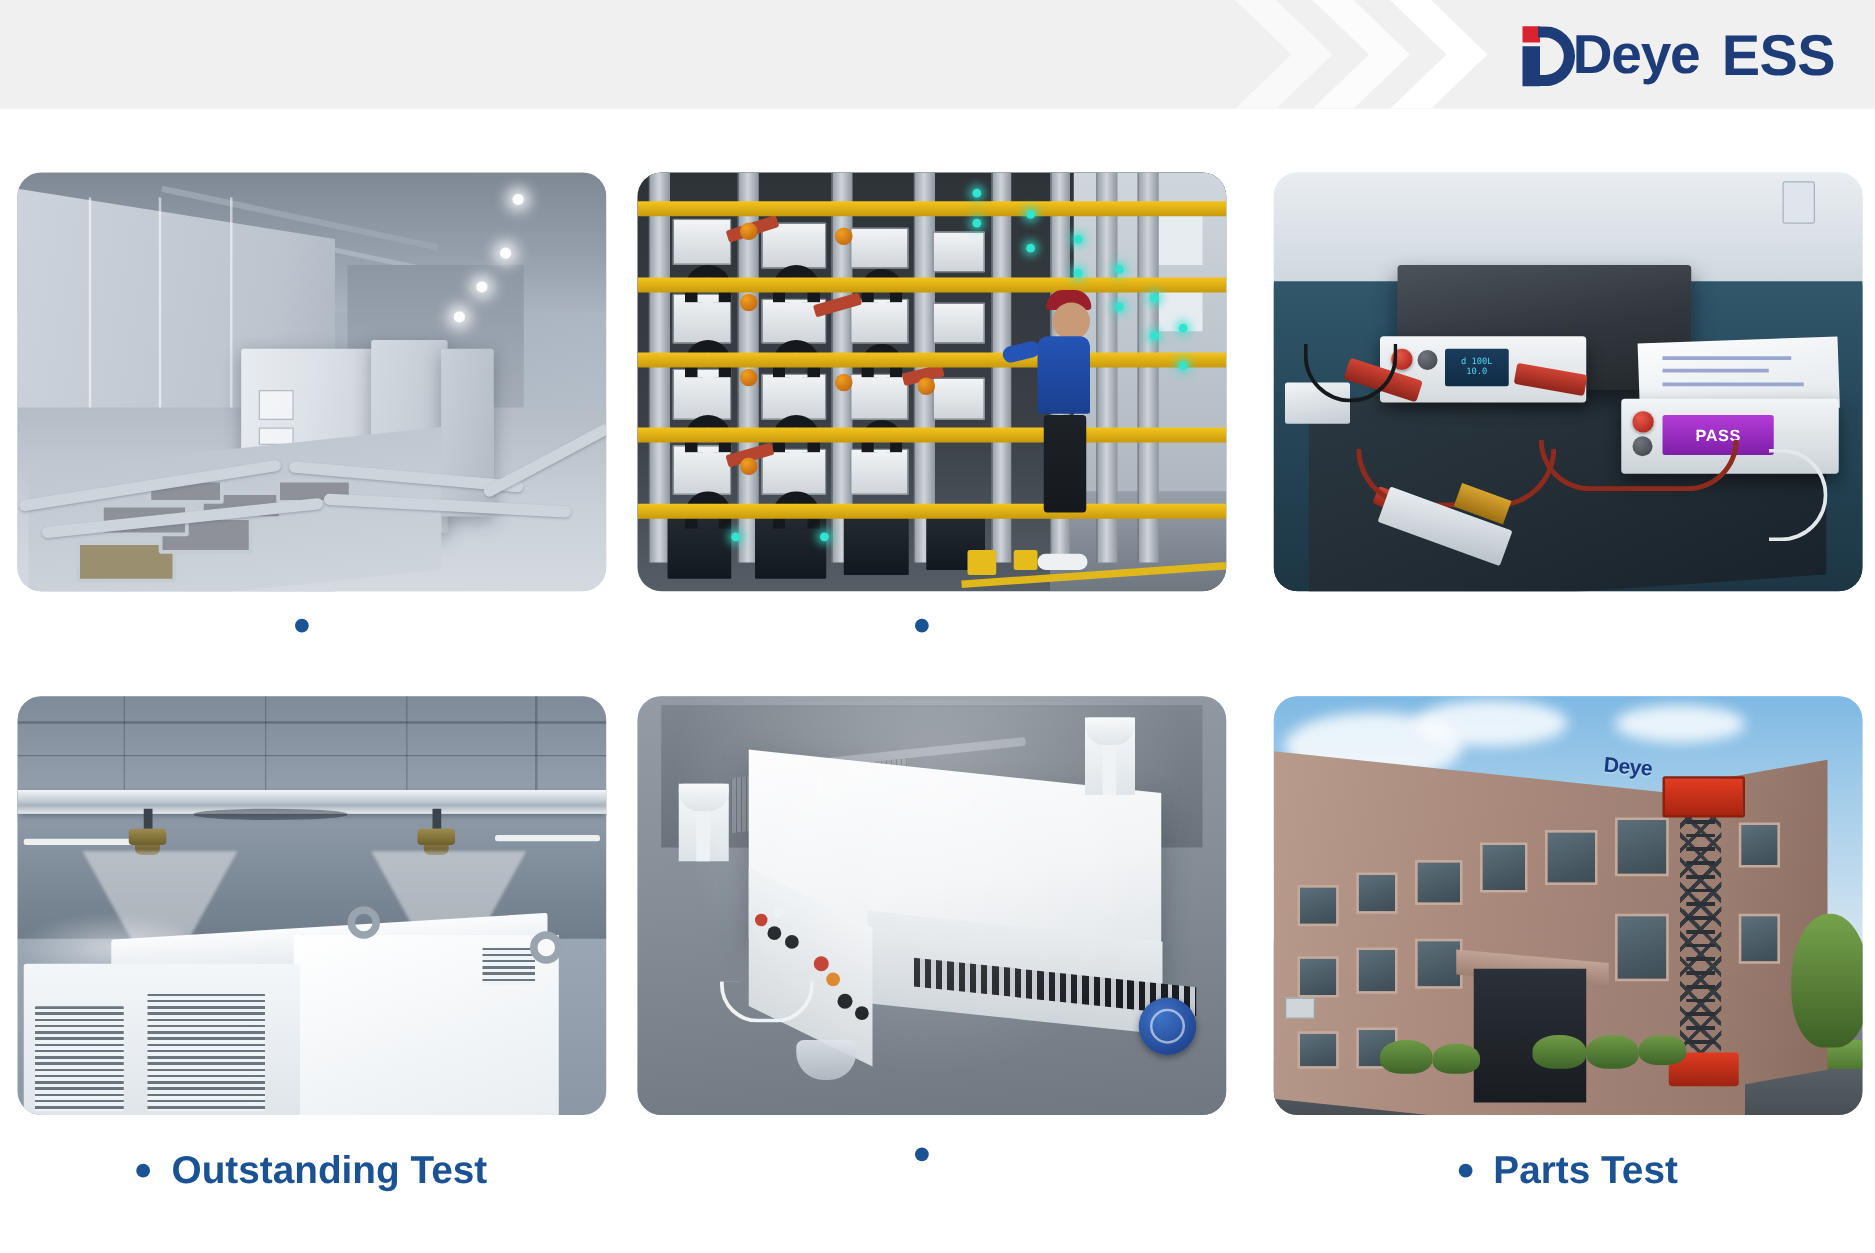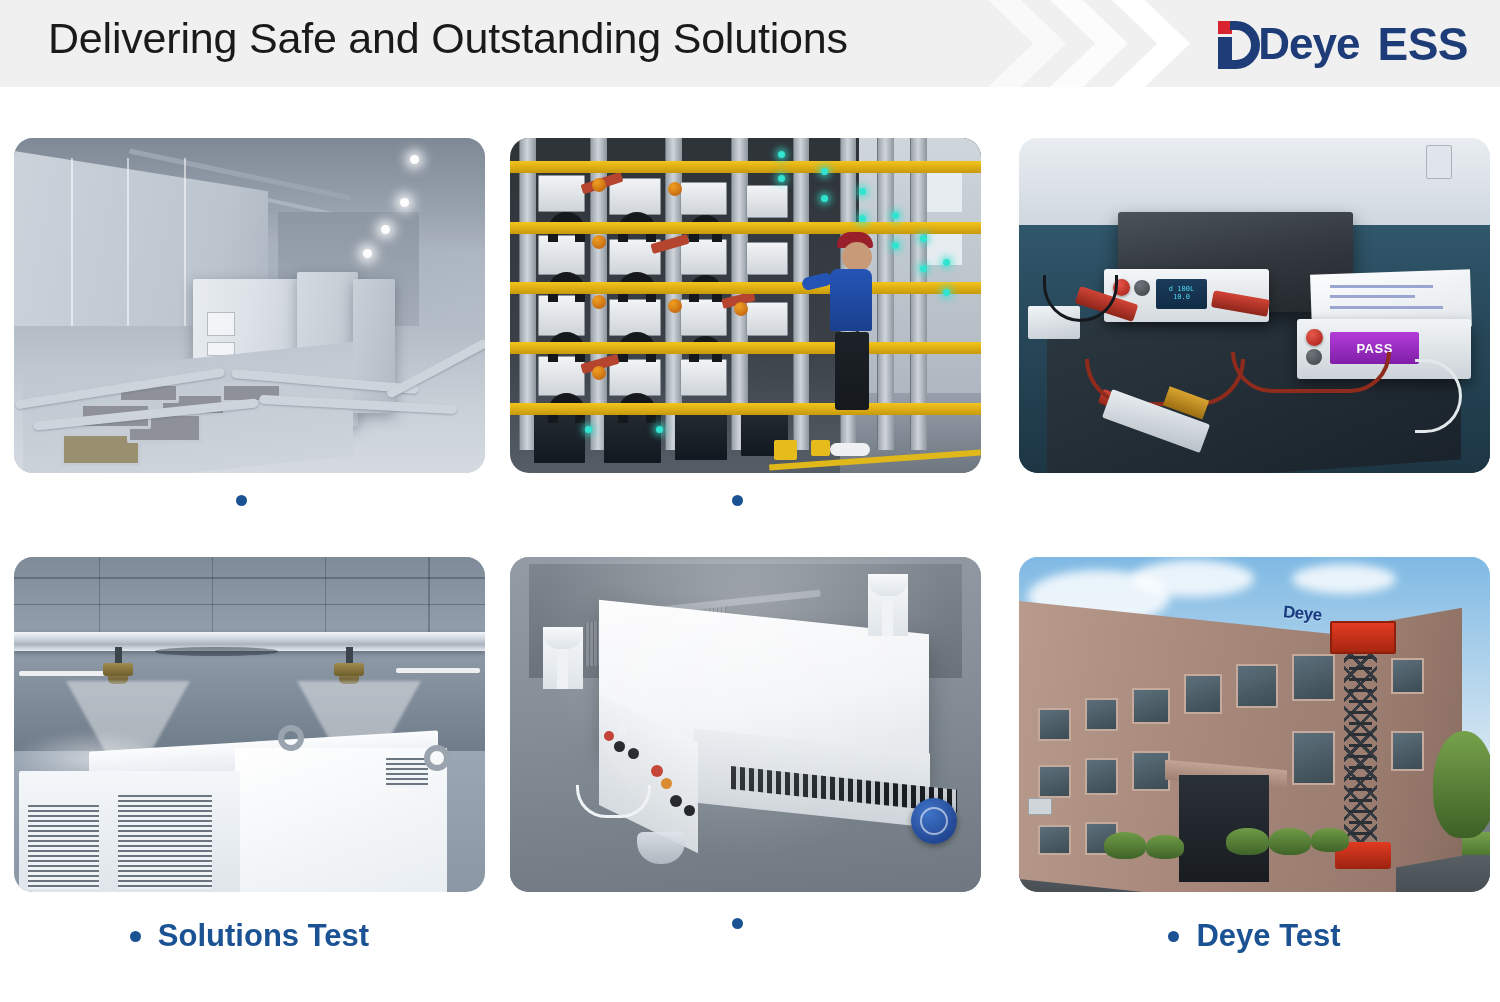--- a/index.html
+++ b/index.html
@@ -359,21 +359,20 @@
 </style>
 </head>
 <body>
 
 <div class="header">
   <div class="chevrons">
     <div class="chev c1"></div>
     <div class="chev c2"></div>
     <div class="chev c3"></div>
   </div>
-  <div class="header-title">Delivering Safe and Outstanding Solutions</div>
   <div class="logo">
     <div class="logo-mark">
       <div class="logo-dot"></div>
       <div class="logo-i"></div>
       <div class="logo-d"></div>
     </div>
     <span class="logo-deye">Deye</span>
     <span class="logo-ess">ESS</span>
   </div>
 </div>
@@ -586,21 +585,21 @@
       <div class="cabside"></div>
       <div class="cabfront"></div>
       <div class="vent v1"></div>
       <div class="vent v2"></div>
       <div class="vent v3"></div>
       <div class="eyebolt eb1"></div>
       <div class="eyebolt eb2"></div>
     </div>
     <div class="caption">
       <span class="bullet"></span>
-      <span>Solutions Test</span>
+      <span>Outstanding Test</span>
     </div>
   </div>
 
   <div class="cell c1 r1">
     <div class="photo p5">
       <div class="chamber"></div>
       <div class="backpanel"></div>
       <div class="mesh"></div>
       <div class="railbar"></div>
       <div class="module"></div>
@@ -676,17 +675,17 @@
       <div class="bush" style="left:18%;bottom:10%;width:9%;height:8%"></div>
       <div class="bush" style="left:27%;bottom:10%;width:8%;height:7%"></div>
       <div class="bush" style="left:44%;bottom:11%;width:9%;height:8%"></div>
       <div class="bush" style="left:53%;bottom:11%;width:9%;height:8%"></div>
       <div class="bush" style="left:62%;bottom:12%;width:8%;height:7%"></div>
       <div class="tree"></div>
       <div class="ac"></div>
     </div>
     <div class="caption">
       <span class="bullet"></span>
-      <span>Deye Test</span>
+      <span>Parts Test</span>
     </div>
   </div>
 
 </div>
 
 </body></html>

